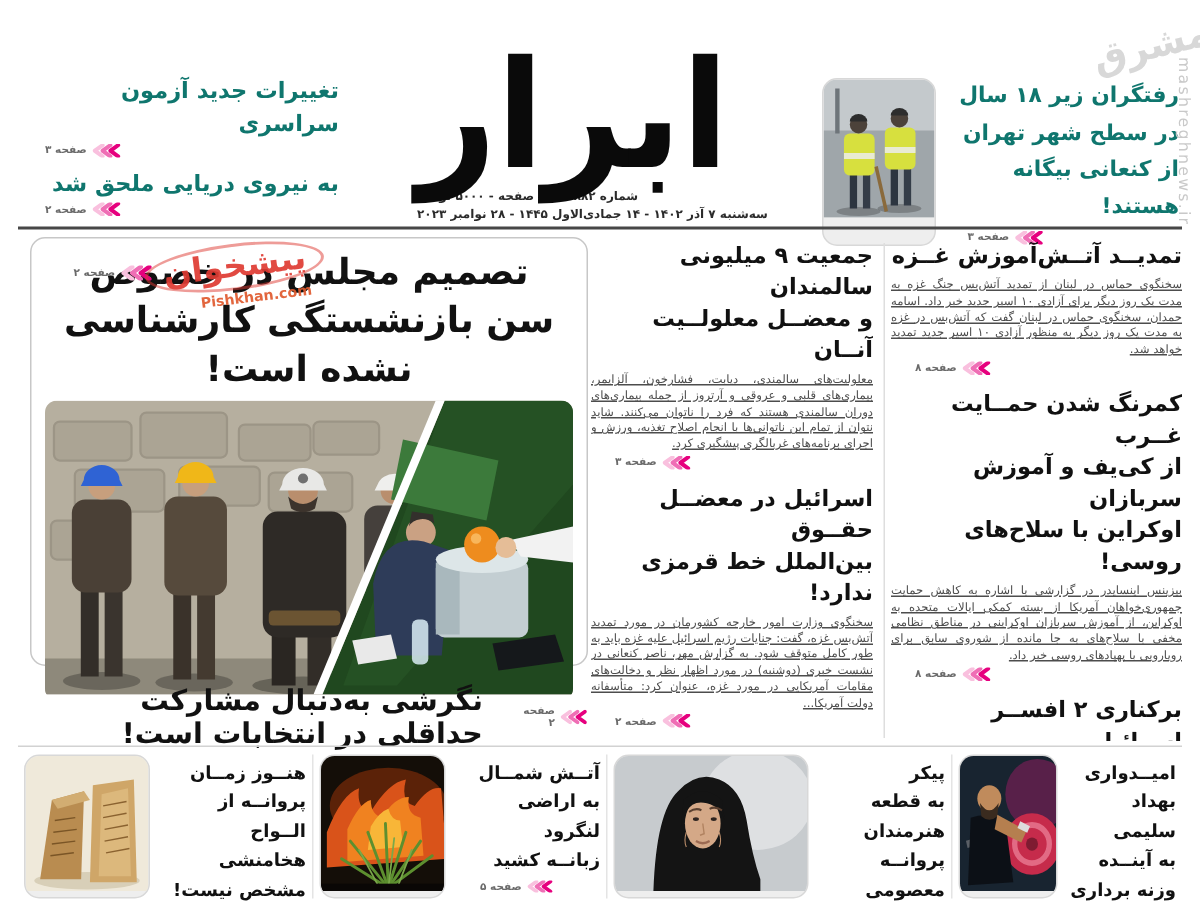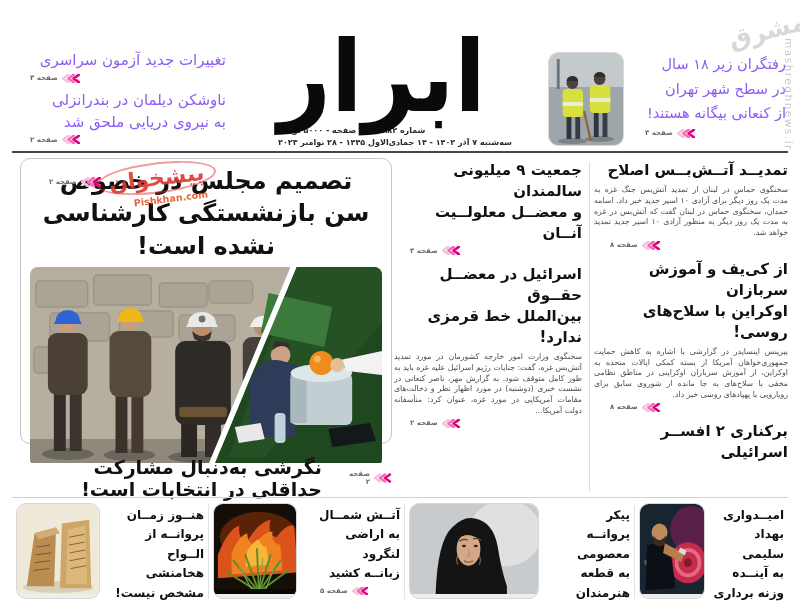--- a/index.html
+++ b/index.html
@@ -1,25 +1,25 @@
 <!DOCTYPE html>
 <html lang="fa" dir="rtl"><head>
 <meta charset="utf-8">
 <style>
   html,body{margin:0;padding:0;background:#ffffff;}
   #page{position:relative;width:800px;height:605px;background:#fff;overflow:hidden;
         font-family:"DejaVu Sans",sans-serif;direction:rtl;color:#111;}
   
-  .hl{font-weight:normal;color:#8b5cf6;}
+  .hl{font-weight:bold;color:#0f766e;}
   .marker{display:flex;align-items:center;gap:3px;direction:rtl;padding-left:16px;}
   .marker .mlabel{font-size:7px;color:#6a6a6a;font-weight:bold;}
   .chv path{fill:none;stroke-width:3.6;stroke-linecap:round;stroke-linejoin:round;}
   .chv .c1{stroke:#e6007e;} .chv .c2{stroke:#ef6eb5;} .chv .c3{stroke:#f9c0de;}
   .mend{justify-content:flex-end;margin-top:2px;}
-  .body-txt{font-size:7.8px;line-height:1.38;color:#4d4d4d;text-align:justify;margin-top:4px;}
+  .body-txt{font-size:7.8px;line-height:1.38;color:#4d4d4d;text-align:justify;margin-top:4px;text-decoration:underline;}
   figure{margin:0;}
   .ph{border-radius:10px;overflow:hidden;border:1px solid #d8d8d8;background:#eee;flex:none;}
   .ph svg{display:block;}
   .tl-wrap{position:absolute;top:50px;left:14px;width:212px;}
   .tl-h{font-size:15px;line-height:1.45;}
   .tl-gap{margin-top:7px;}
   .masthead{position:absolute;top:2px;left:278px;width:264px;text-align:left;margin-top:23px;}
   .mast-title{font-size:92px;font-weight:bold;line-height:1.15;transform:scaleY(1.08);color:#0a0a0a;}
   .mast-meta{font-size:8px;font-weight:bold;color:#2b2b2b;line-height:1.55;margin-top:-6px;}
   .tr-story{position:absolute;top:52px;left:548px;width:238px;display:flex;gap:5px;}
@@ -68,21 +68,20 @@
       <div class="marker mend">
         <svg class="chv" viewBox="0 0 27 12" width="20" height="9">
             <path class="c1" d="M24,1 17,6 24,11"></path>
             <path class="c2" d="M17,1 10,6 17,11"></path>
             <path class="c3" d="M10,1 3,6 10,11"></path>
           </svg>
         <span class="mlabel">صفحه ۳</span>
       </div>
     </div>
     <div class="tl-gap">
-      <div class="hl tl-h">ناوشکن دیلمان در بندرانزلی</div>
       <div class="hl tl-h">به نیروی دریایی ملحق شد</div>
       <div class="marker mend">
         <svg class="chv" viewBox="0 0 27 12" width="20" height="9">
             <path class="c1" d="M24,1 17,6 24,11"></path>
             <path class="c2" d="M17,1 10,6 17,11"></path>
             <path class="c3" d="M10,1 3,6 10,11"></path>
           </svg>
         <span class="mlabel">صفحه ۲</span>
       </div>
     </div>
@@ -227,20 +226,21 @@
         </svg>
       <span class="mlabel">صفحه ۲</span>
     </div>
     <div class="sl-h">نگرشی به‌دنبال مشارکت حداقلی در انتخابات است!</div>
   </div>
 
   <div class="mid-col">
     <div class="story">
       <div class="col-h">جمعیت ۹ میلیونی سالمندان</div>
       <div class="col-h">و معضــل معلولــیت آنــان</div>
+      <div class="body-txt">معلولیت‌های سالمندی، دیابت، فشارخون، آلزایمر، بیماری‌های قلبی و عروقی و آرتروز از جمله بیماری‌های دوران سالمندی هستند که فرد را ناتوان می‌کنند. شاید نتوان از تمام این ناتوانی‌ها با انجام اصلاح تغذیه، ورزش و اجرای برنامه‌های غربالگری پیشگیری کرد.</div>
       <div class="marker mend">
         <svg class="chv" viewBox="0 0 27 12" width="20" height="9">
             <path class="c1" d="M24,1 17,6 24,11"></path>
             <path class="c2" d="M17,1 10,6 17,11"></path>
             <path class="c3" d="M10,1 3,6 10,11"></path>
           </svg>
         <span class="mlabel">صفحه ۳</span>
       </div>
     </div>
     <div class="story">
@@ -256,32 +256,33 @@
         <span class="mlabel">صفحه ۲</span>
       </div>
     </div>
 
   </div>
 
   <div class="vr1"></div>
 
   <div class="right-col">
     <div class="story">
-      <div class="col-h">تمدیــد آتــش‌بــس اصلاح</div>
+      <div class="col-h">تمدیــد آتــش‌آموزش غــزه</div>
       <div class="body-txt">سخنگوی حماس در لبنان از تمدید آتش‌بس جنگ غزه به مدت یک روز دیگر برای آزادی ۱۰ اسیر جدید خبر داد. اسامه حمدان، سخنگوی حماس در لبنان گفت که آتش‌بس در غزه به مدت یک روز دیگر به منظور آزادی ۱۰ اسیر جدید تمدید خواهد شد.</div>
       <div class="marker mend">
         <svg class="chv" viewBox="0 0 27 12" width="20" height="9">
             <path class="c1" d="M24,1 17,6 24,11"></path>
             <path class="c2" d="M17,1 10,6 17,11"></path>
             <path class="c3" d="M10,1 3,6 10,11"></path>
           </svg>
         <span class="mlabel">صفحه ۸</span>
       </div>
     </div>
     <div class="story">
+      <div class="col-h">کمرنگ شدن حمــایت غــرب</div>
       <div class="col-h">از کی‌یف و آموزش سربازان</div>
       <div class="col-h">اوکراین با سلاح‌های روسی!</div>
       <div class="body-txt">بیزینس اینسایدر در گزارشی با اشاره به کاهش حمایت جمهوری‌خواهان آمریکا از بسته کمکی ایالات متحده به اوکراین، از آموزش سربازان اوکراینی در مناطق نظامی مخفی با سلاح‌های به جا مانده از شوروی سابق برای رویارویی با پهپادهای روسی خبر داد.</div>
       <div class="marker mend">
         <svg class="chv" viewBox="0 0 27 12" width="20" height="9">
             <path class="c1" d="M24,1 17,6 24,11"></path>
             <path class="c2" d="M17,1 10,6 17,11"></path>
             <path class="c3" d="M10,1 3,6 10,11"></path>
           </svg>
         <span class="mlabel">صفحه ۸</span>
@@ -366,22 +367,22 @@
               <line x1="46" y1="90" x2="50" y2="56"></line>
           </g>
           <rect y="87" width="84" height="5" fill="#0a0705"></rect>
         </svg>
       </figure>
     </div>
 
     <div class="bcard c3w">
       <div class="btxt">
         <div>پیکر</div>
+        <div>به قطعه هنرمندان</div>
         <div>پروانــه معصومی</div>
-        <div>به قطعه هنرمندان</div>
         <div>برده نمی‌شود</div>
 
       </div>
       <figure class="ph">
         <svg width="128" height="90" viewBox="0 0 140 92" preserveAspectRatio="none">
           <rect width="140" height="92" fill="#c7cbce"></rect>
           <ellipse cx="104" cy="30" rx="40" ry="34" fill="#e3e5e7" opacity=".8"></ellipse>
           <path d="M28,92 q2,-54 18,-68 q14,-14 30,-8 q16,6 20,28 q4,24 10,40 l0,8 z" fill="#141414"></path>
           <ellipse cx="64" cy="46" rx="13" ry="17" fill="#d4a887"></ellipse>
           <path d="M50,30 q14,-12 28,0 l2,14 q-2,-8 -8,-10 q-14,-6 -20,4 l-4,10 z" fill="#141414"></path>

